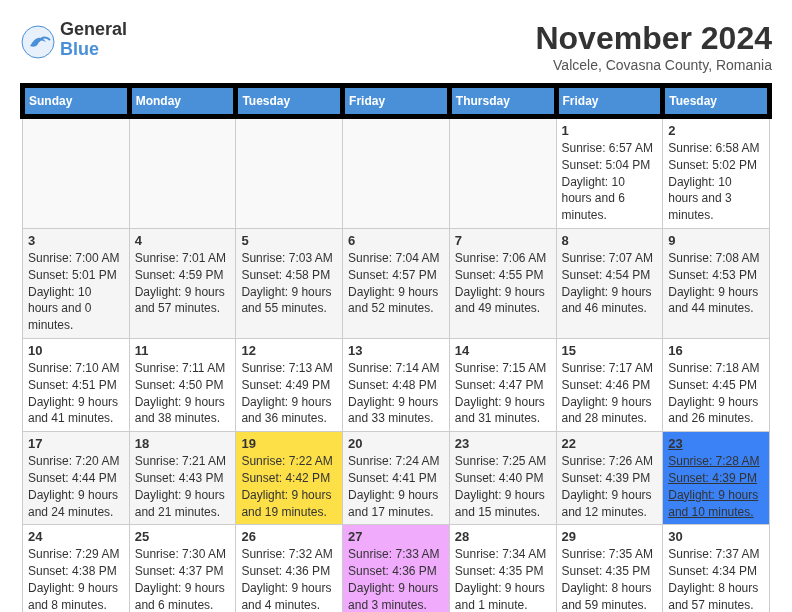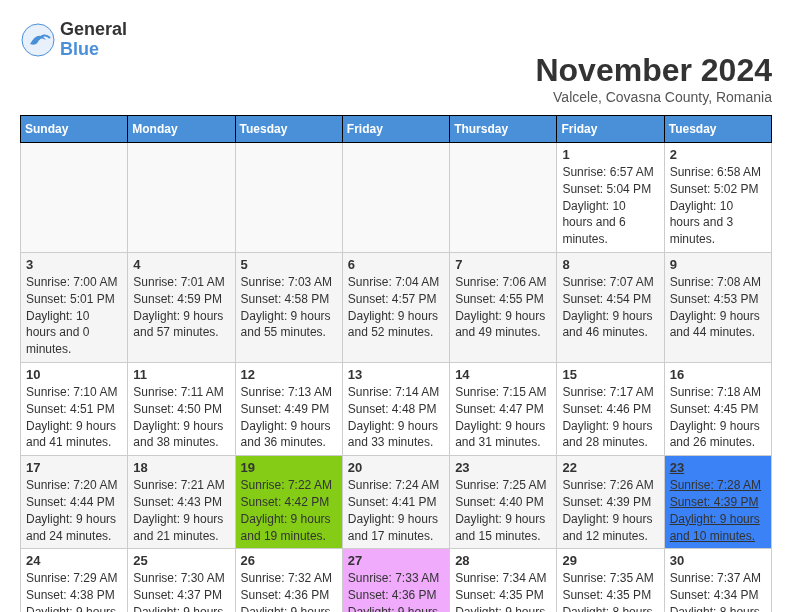--- a/index.html
+++ b/index.html
@@ -11,21 +11,21 @@
       padding: 20px;
     }
     .header {
       display: flex;
       justify-content: space-between;
       align-items: flex-start;
       margin-bottom: 10px;
     }
     .logo {
       display: flex;
-      align-items: center;
+      align-items: flex-end;
     }
     .logo-text {
       display: flex;
       flex-direction: column;
       line-height: 1.1;
     }
     .logo-general {
       font-size: 18px;
       font-weight: bold;
       color: #333;
@@ -40,39 +40,38 @@
       height: 36px;
       margin-right: 4px;
     }
     .title-block {
       text-align: right;
     }
     .month-title {
       font-size: 32px;
       font-weight: bold;
       color: #333;
-      margin-top: 32px;
     }
     .subtitle {
       font-size: 14px;
       color: #555;
     }
     table {
       width: 100%;
       border-collapse: collapse;
       table-layout: fixed;
     }
     thead th {
       background-color: #4a90d9;
       color: #fff;
       font-size: 12px;
       font-weight: bold;
       padding: 6px 4px;
       text-align: left;
-      border: 1px solid #000000;
+      border: 5px solid #000000;
       margin-left: 16px;
     }
     td {
       border: 1px solid #ccc;
       vertical-align: top;
       padding: 4px 5px;
       font-size: 10px;
       color: #333;
       height: 80px;
       background: #fff;
@@ -210,21 +209,21 @@
       </tr>
       <tr>
         <td style="background: rgb(245, 245, 245);">
           <span class="day-num">17</span>
           <div class="day-info">Sunrise: 7:20 AM<br>Sunset: 4:44 PM<br>Daylight: 9 hours and 24 minutes.</div>
         </td>
         <td style="background: rgb(245, 245, 245);">
           <span class="day-num">18</span>
           <div class="day-info">Sunrise: 7:21 AM<br>Sunset: 4:43 PM<br>Daylight: 9 hours and 21 minutes.</div>
         </td>
-        <td style="background: #84cc16;">
+        <td style="background: #fde047;">
           <span class="day-num">19</span>
           <div class="day-info">Sunrise: 7:22 AM<br>Sunset: 4:42 PM<br>Daylight: 9 hours and 19 minutes.</div>
         </td>
         <td style="background: rgb(245, 245, 245);">
           <span class="day-num">20</span>
           <div class="day-info">Sunrise: 7:24 AM<br>Sunset: 4:41 PM<br>Daylight: 9 hours and 17 minutes.</div>
         </td>
         <td style="background: rgb(245, 245, 245);">
           <span class="day-num">23</span>
           <div class="day-info">Sunrise: 7:25 AM<br>Sunset: 4:40 PM<br>Daylight: 9 hours and 15 minutes.</div>

